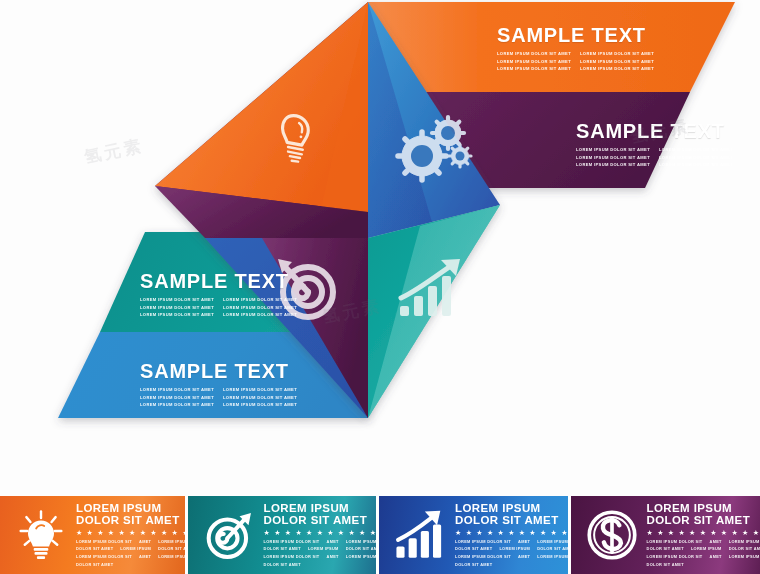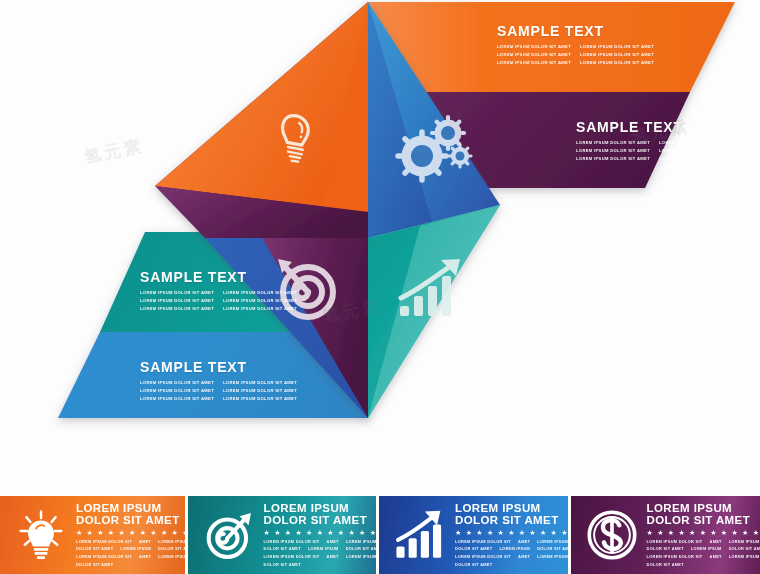--- a/index.html
+++ b/index.html
@@ -7,21 +7,21 @@
     width:760px;height:574px;position:relative;overflow:hidden;
     font-family:"Liberation Sans","DejaVu Sans",sans-serif;
     background:#fdfdfd;
   }
   #stage{position:absolute;inset:0;width:760px;height:574px;}
   .svg-layer{position:absolute;left:0;top:0;width:760px;height:574px;}
 
   
   .panel-text{position:absolute;color:#ffffff;}
   .panel-title{
-    font-size:14px;font-weight:bold;letter-spacing:.8px;
+    font-size:20px;font-weight:bold;letter-spacing:.8px;
     line-height:1.1;white-space:nowrap;
     text-shadow:0 1px 1px rgba(0,0,0,.12);
   }
   .panel-body{margin-top:4px;}
   .panel-body .bline{
     font-size:4.1px;font-weight:bold;letter-spacing:.35px;
     line-height:1.85;white-space:nowrap;opacity:.95;
   }
   .panel-body .bline span{display:inline-block;}
   .panel-body .bline span+span{margin-left:9px;}

